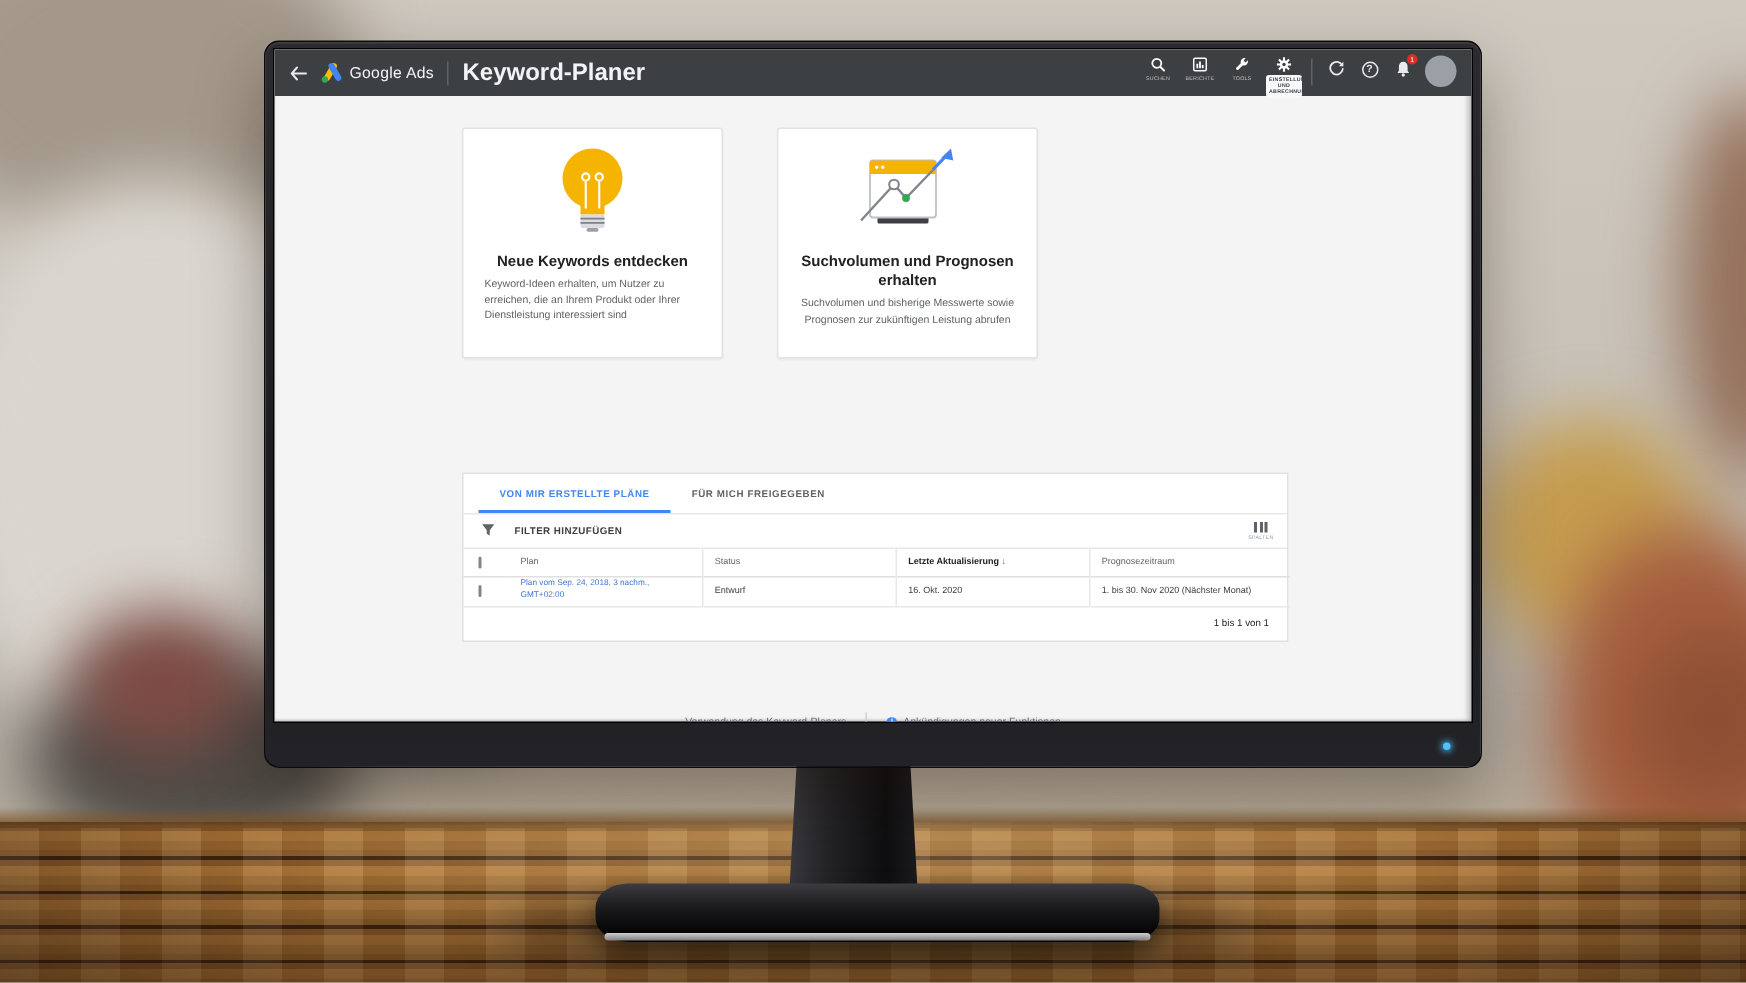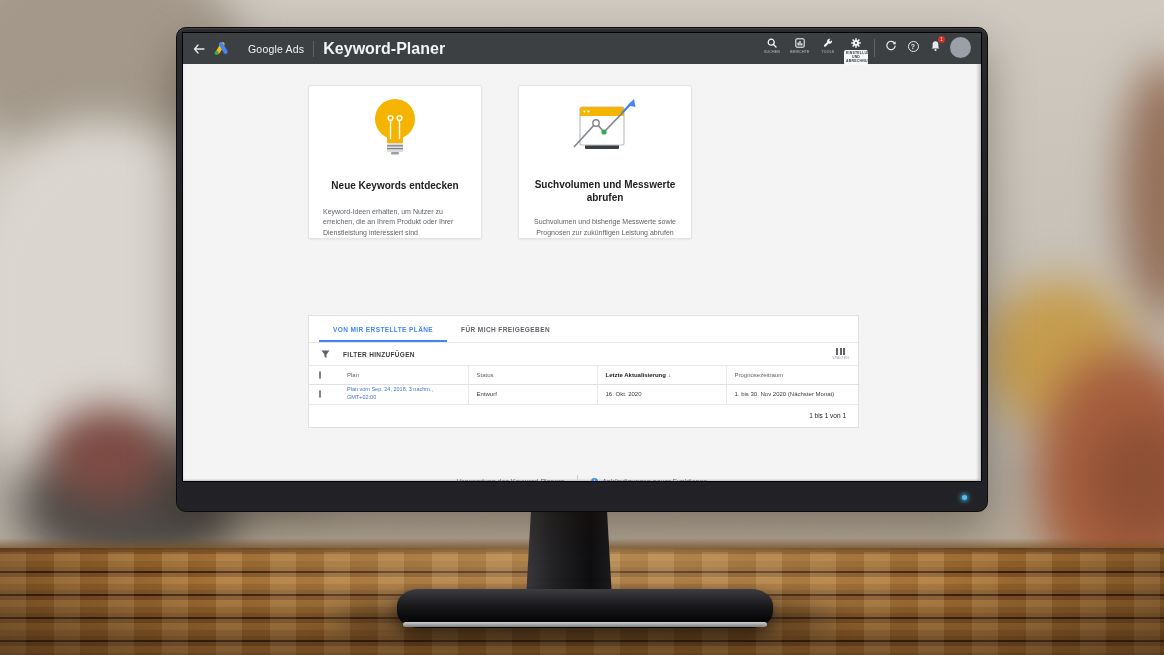--- a/index.html
+++ b/index.html
@@ -54,42 +54,42 @@
     background:#4fc3f7; box-shadow:0 0 5px 1px rgba(79,195,247,0.9); }
 
   
   .screen { position:absolute; left:5px; top:4px; width:800px; height:450px; background:#f4f4f4;
     overflow:hidden; border:1px solid #000; box-shadow:inset -3px 0 3px rgba(0,0,0,0.18), inset 0 -1px 2px rgba(0,0,0,0.15); }
 
   
   .topbar { height:31px; background:#3c4043; display:flex; align-items:center; color:#e8eaed; }
   .back-arrow { margin-left:9px; width:14px; height:14px; display:flex; align-items:center; justify-content:center; cursor:pointer; }
   .ads-logo { margin-left:7px; width:16px; height:15px; position:relative; }
-  .brand { margin-left:19px; font-size:10.5px; letter-spacing:0.2px; color:#f1f3f4; }
+  .brand { margin-left:4px; font-size:10.5px; letter-spacing:0.2px; color:#f1f3f4; }
   .tb-divider { width:1px; height:16px; background:#5f6368; margin:0 9px; }
   .page-title { font-size:16px; font-weight:bold; color:#f1f3f4; }
   .tb-right { margin-left:auto; display:flex; align-items:flex-start; height:100%; padding-top:4px; }
   .navgroup { width:26px; display:flex; flex-direction:column; align-items:center; margin-right:2px; cursor:pointer; }
   .navgroup .nicon { height:11px; display:flex; align-items:center; justify-content:center; }
   .navlabel { font-size:3.5px; color:#bdc1c6; margin-top:1.5px; text-align:center; line-height:1.25; letter-spacing:0.2px; }
   .navlabel.boxed { background:#f8f9fa; color:#3c4043; border-radius:2px; padding:1px 2px; font-weight:bold; width:24px; }
   .tb-div2 { width:1px; height:18px; background:#5f6368; margin:2px 5px 0 3px; }
   .roundbtn { width:16px; height:16px; margin:1px 3px 0 3px; display:flex; align-items:center; justify-content:center;
     color:#e8eaed; font-size:10px; cursor:pointer; position:relative; }
   .help-circle { width:11px; height:11px; border-radius:50%; border:1.2px solid #e8eaed; display:flex; align-items:center;
     justify-content:center; font-size:7px; font-weight:bold; }
   .badge { position:absolute; top:-2px; right:-2px; min-width:7px; height:7px; border-radius:4px; background:#d93025;
     color:#fff; font-size:4.5px; display:flex; align-items:center; justify-content:center; padding:0 1px; }
   .avatar { width:21px; height:21px; border-radius:50%; background:#9aa0a6; margin:0 10px 0 4px; cursor:pointer; }
 
   
   .content { position:relative; height:419px; }
   .cards { display:flex; gap:36px; margin:21px 0 0 125px; }
   .card { width:174px; height:154px; background:#fff; border:1px solid #e3e3e3; border-radius:2px;
-    box-shadow:0 1px 2px rgba(0,0,0,0.05); display:flex; flex-direction:column; align-items:center; cursor:pointer;justify-content:space-between; }
+    box-shadow:0 1px 2px rgba(0,0,0,0.05); display:flex; flex-direction:column; align-items:center; cursor:pointer; }
   .card-iconwrap { height:82px; display:flex; align-items:center; justify-content:center; }
   .card-title { font-size:10px; font-weight:bold; color:#202124; text-align:center; line-height:1.3; padding:0 14px; }
   .card-body { font-size:7px; color:#5f6368; line-height:1.5; margin-top:4px; padding:0 14px; }
   .card-body.left { text-align:left; align-self:flex-start; }
   .card-body.center { text-align:center; }
 
   
   .panel { position:absolute; left:125px; top:230px; width:551px; background:#fff; border:1px solid #e0e0e0; }
   .tabs { display:flex; height:27px; border-bottom:1px solid #e8e8e8; padding-left:10px; }
   .tab { display:flex; align-items:center; padding:0 14px; font-size:6.5px; font-weight:bold; letter-spacing:0.4px;
@@ -271,21 +271,21 @@
               <rect x="12" y="15" width="44" height="4" fill="#f4b400"></rect>
               <circle cx="16.5" cy="14.5" r="1.1" fill="#fff"></circle>
                 <circle cx="20.5" cy="14.5" r="1.1" fill="#fff"></circle>
               <path d="M6 50 L28 26 L36 35 L62 8" stroke="#80868b" stroke-width="1.6" fill="none"></path>
               <circle cx="28" cy="26" r="3.2" fill="#fff" stroke="#80868b" stroke-width="1.4"></circle>
               <circle cx="36" cy="35" r="2.6" fill="#34a853"></circle>
               <path d="M54 16 L64 5.5" stroke="#4285f4" stroke-width="2" fill="none"></path>
               <path d="M66 2 L67.5 10 L59.5 8.2 Z" fill="#4285f4"></path>
             </svg>
           </div>
-          <div class="card-title">Suchvolumen und Messwerte abrufen</div>
+          <div class="card-title">Suchvolumen und Prognosen erhalten</div>
           <div class="card-body center">Suchvolumen und bisherige Messwerte sowie Prognosen zur zukünftigen Leistung abrufen</div>
         </div>
       </div>
 
       <div class="panel">
         <div class="tabs">
           <div class="tab active">VON MIR ERSTELLTE PLÄNE</div>
           <div class="tab">FÜR MICH FREIGEGEBEN</div>
         </div>
 

